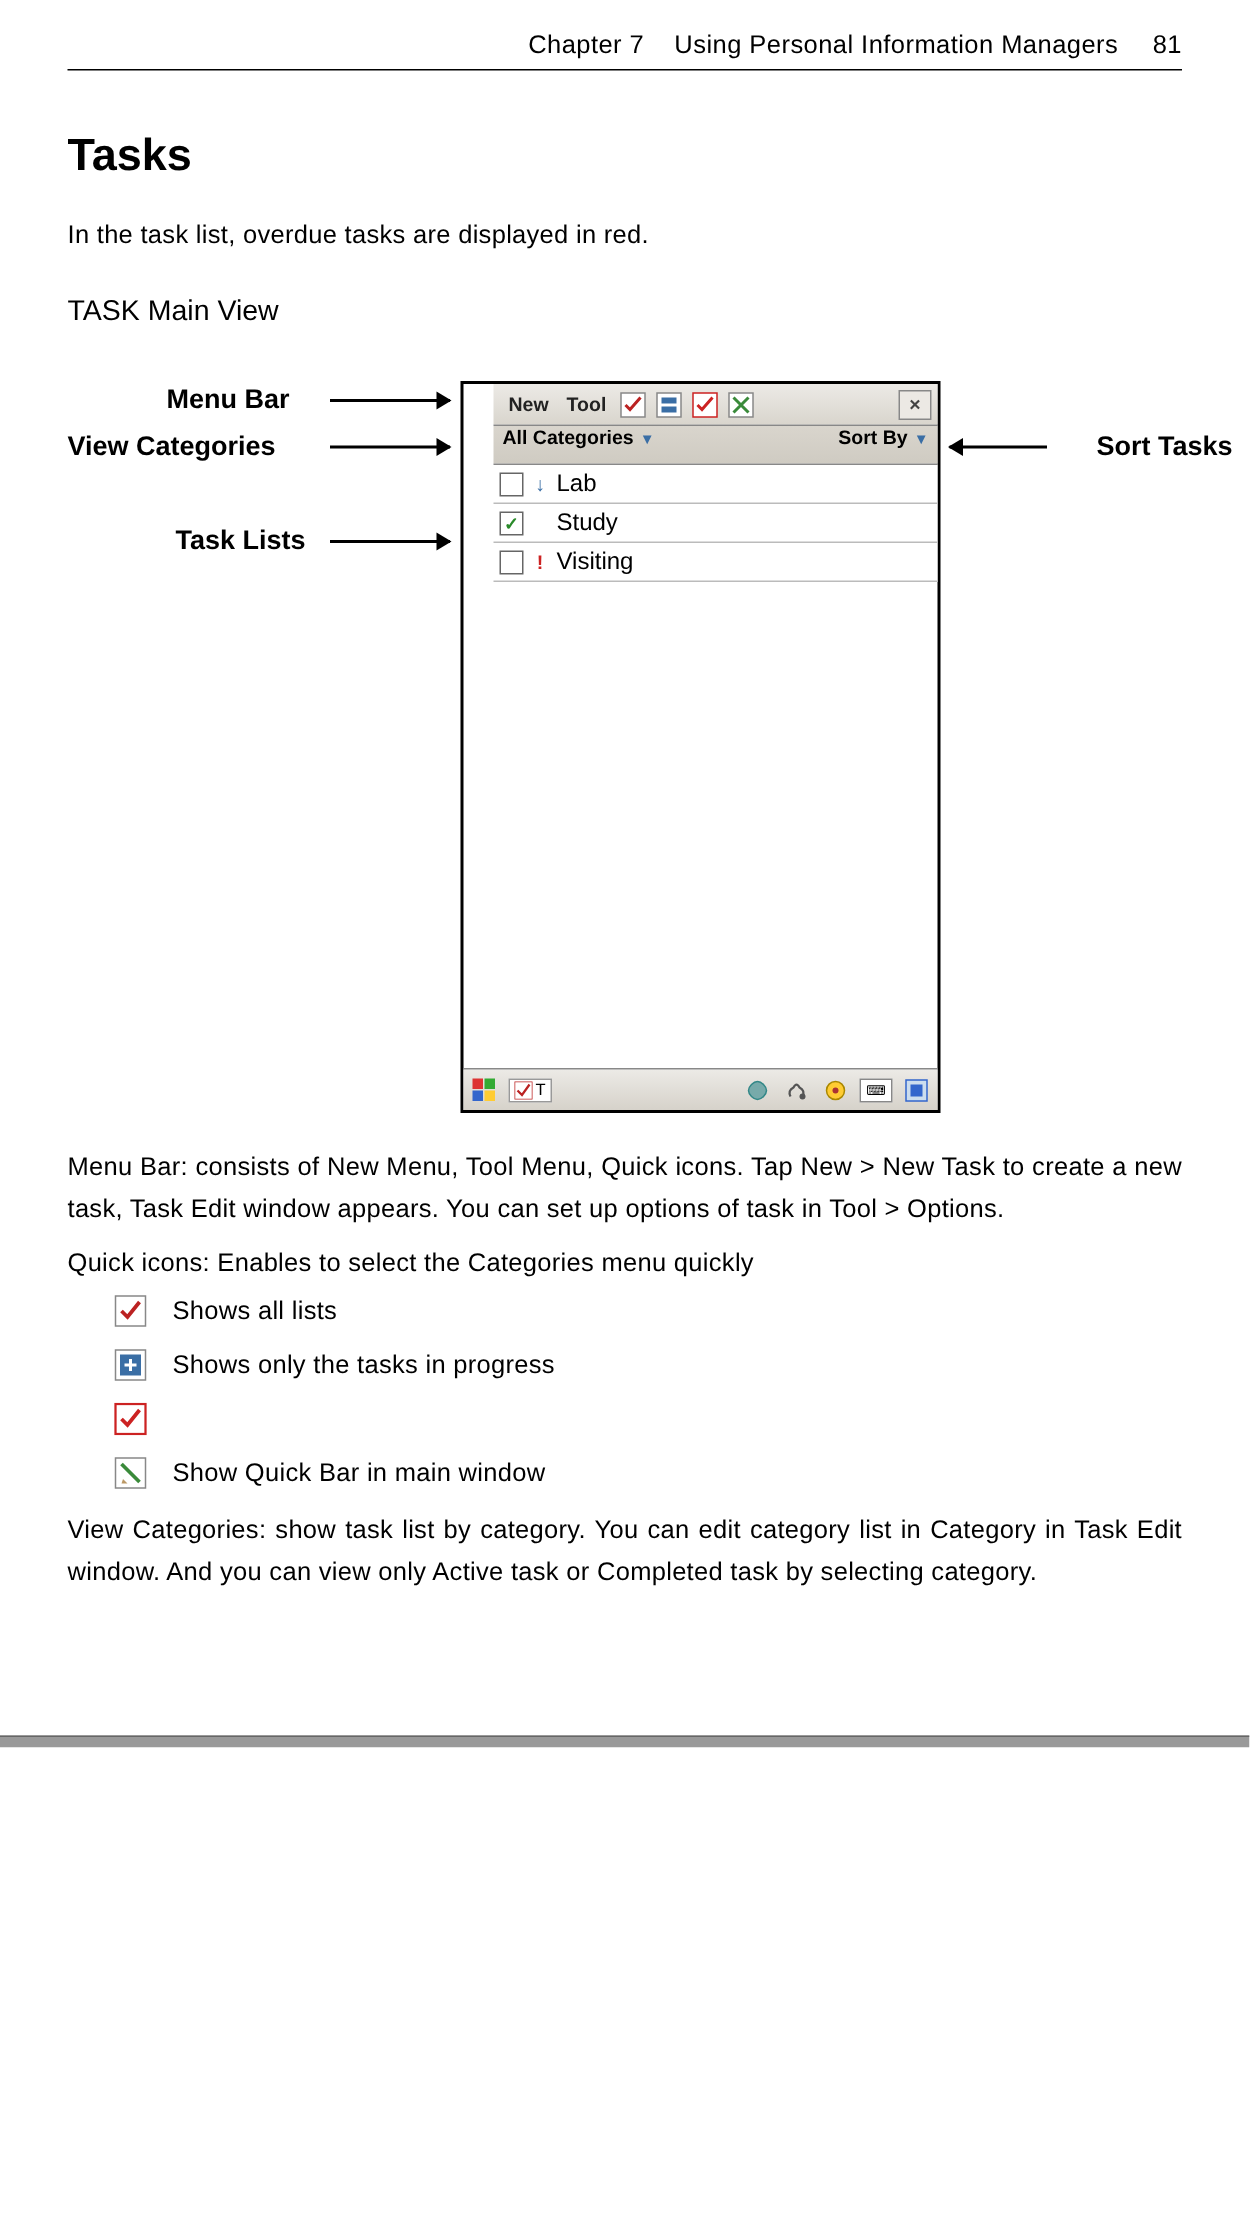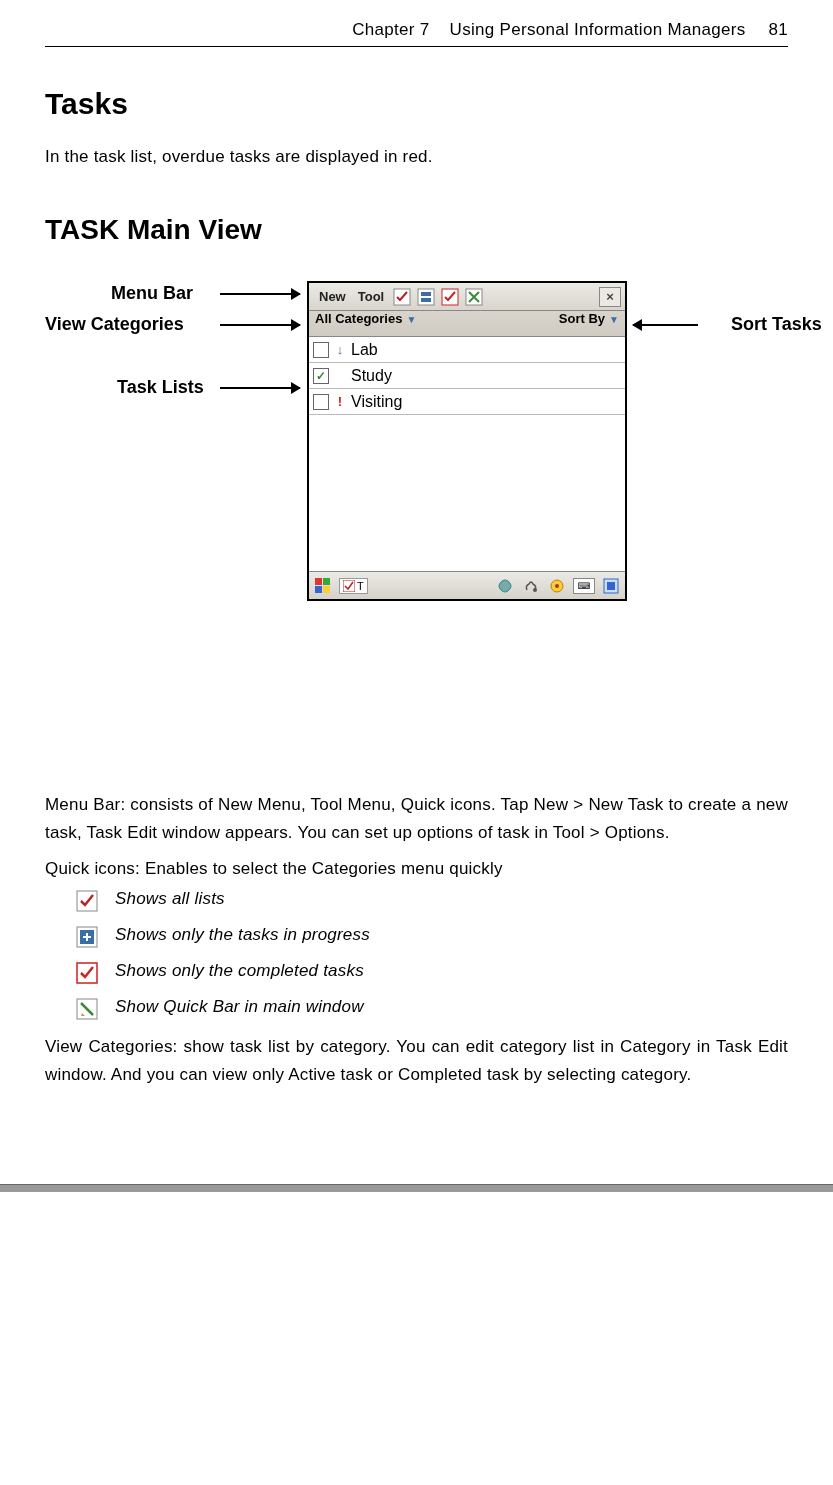--- a/index.html
+++ b/index.html
@@ -32,23 +32,23 @@
   }
   .body-text {
     font-size: 17px;
     font-weight: 300;
     line-height: 1.65;
     text-align: justify;
     margin: 0 0 8px 0;
     letter-spacing: 0.2px;
   }
   h2.subsection {
-    font-size: 28px;
-    font-weight: 700;
-    margin: 43px 0 35px 0;
+    font-size: 19px;
+    font-weight: 400;
+    margin: 26px 0 35px 0;
   }
 
   
   .diagram {
     position: relative;
     height: 470px;
     margin-bottom: 40px;
   }
   .callout {
     position: absolute;
@@ -79,25 +79,26 @@
     border-top: 6px solid transparent;
     border-bottom: 6px solid transparent;
   }
 
   
   .pda {
     position: absolute;
     left: 262px;
     top: 0;
     width: 320px;
-    height: 320px;
+    height: 488px;
     border: 2px solid #000;
     background: #fff;
     font-family: Tahoma, Arial, sans-serif;
     font-size: 13px;
+    padding-left: 20px;
   }
   .pda-menubar {
     height: 28px;
     background: linear-gradient(#eceae6, #d9d5cd);
     border-bottom: 1px solid #888;
     display: flex;
     align-items: center;
     padding: 0 4px;
   }
   .pda-menubar .mlabel {
@@ -211,23 +212,22 @@
     font-size:9px;
   }
 
   
   .quick-icons {
     margin-left: 30px;
     margin-top: 4px;
   }
   .qi-row {
     display: flex;
-    align-items: flex-start;
+    align-items: center;
     margin-bottom: 12px;
-    font-style: italic;
   }
   .qi-icon {
     width: 24px;
     height: 24px;
     margin-right: 16px;
     display:flex;
     align-items:center;
     justify-content:center;
   }
   .qi-text {
@@ -395,21 +395,20 @@
       </span>
       <span class="qi-text">Shows only the tasks in progress</span>
     </div>
     <div class="qi-row">
       <span class="qi-icon">
         <svg width="22" height="22">
             <rect x="1" y="1" width="20" height="20" fill="#fff" stroke="#c22" stroke-width="1.5"></rect>
             <path d="M5 11 L9 15 L17 5" stroke="#c22" stroke-width="2.5" fill="none"></path>
           </svg>
       </span>
-      <span class="qi-text">Shows only the completed tasks</span>
     </div>
     <div class="qi-row">
       <span class="qi-icon">
         <svg width="22" height="22">
             <rect x="1" y="1" width="20" height="20" fill="#fff" stroke="#888"></rect>
             <path d="M5 5 L17 17" stroke="#3a8a3a" stroke-width="2.5"></path>
             <path d="M6 15 L9 18 L5 18 Z" fill="#b96"></path>
           </svg>
       </span>
       <span class="qi-text">Show Quick Bar in main window</span>

